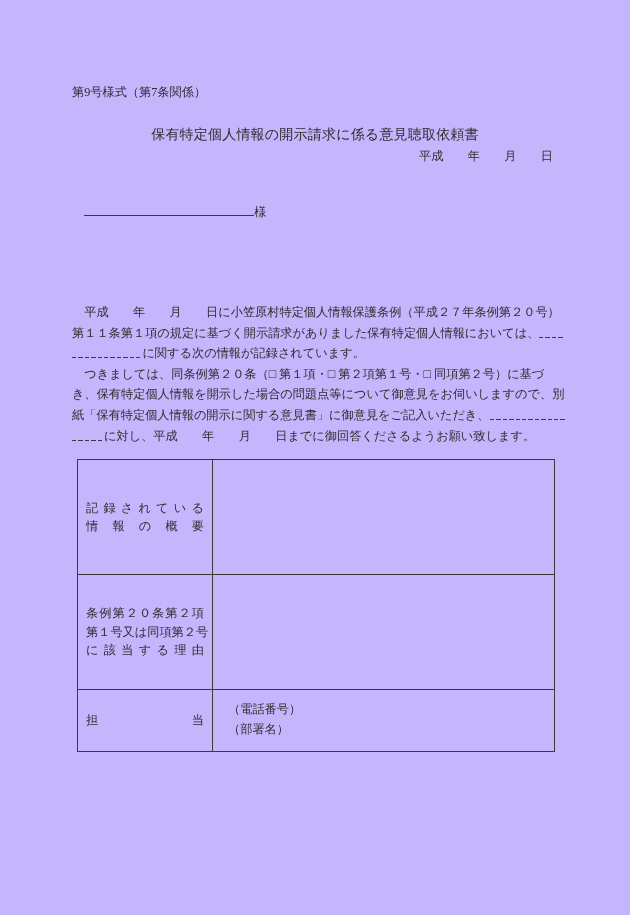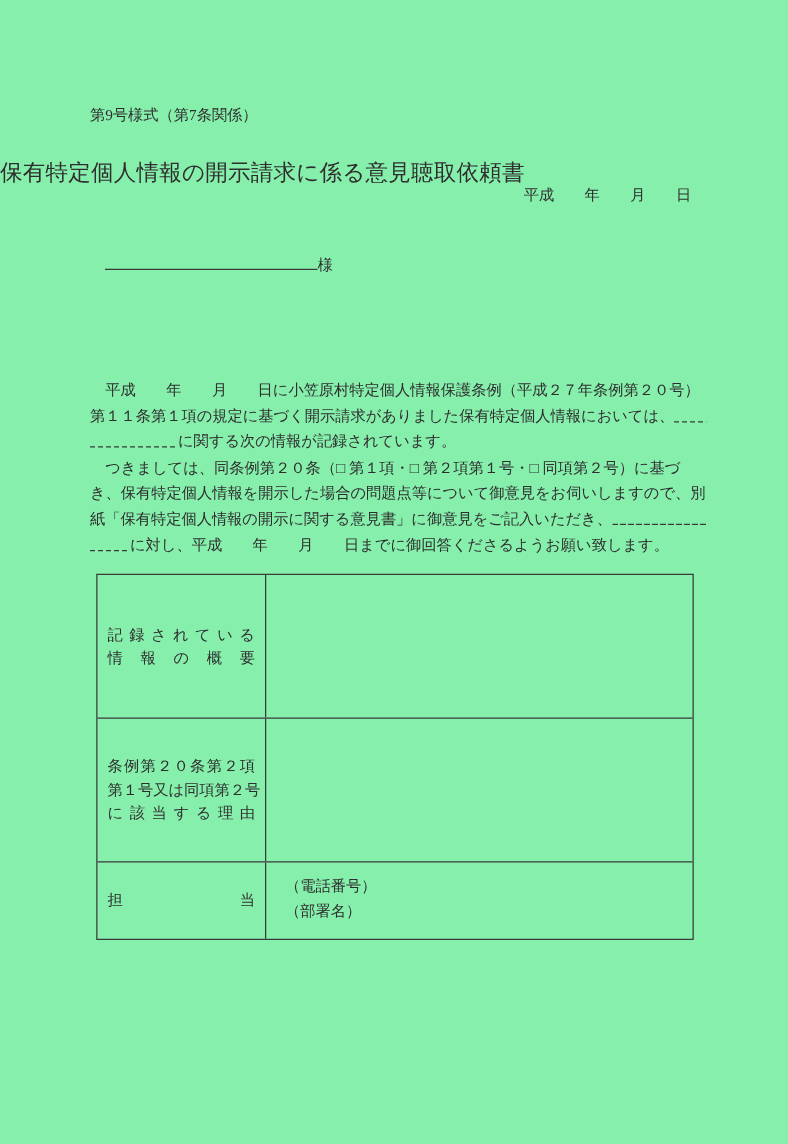--- a/index.html
+++ b/index.html
@@ -1,34 +1,34 @@
 <!DOCTYPE html>
 <html lang="ja"><head>
 <meta charset="utf-8">
 <style>
   html, body { margin: 0; padding: 0; background: #e9e9e9; }
   .page {
     position: relative;
     width: 630px;
     height: 915px;
     margin: 0 auto;
-    background: #86efac;
+    background: #c4b5fd;
     color: #2e2e2e;
     font-family: "Liberation Serif", "DejaVu Serif", serif;
     font-size: 12.2px;
     overflow: hidden;
   }
   .abs { position: absolute; white-space: pre; }
 
   .form-number { left: 72px; top: 84px; }
 
   .doc-title {
     left: 0; right: 0; top: 126px;
-    text-align: left;
-    font-size: 18px;
+    text-align: center;
+    font-size: 14px;
     letter-spacing: 0.2px;
     white-space: pre;
   }
 
   .date-line { top: 148px; right: 77px; text-align: right; }
 
   .recipient-line { left: 72px; top: 186px; }
   .agency-line { left: 258px; top: 234px; }
 
   .blank {

